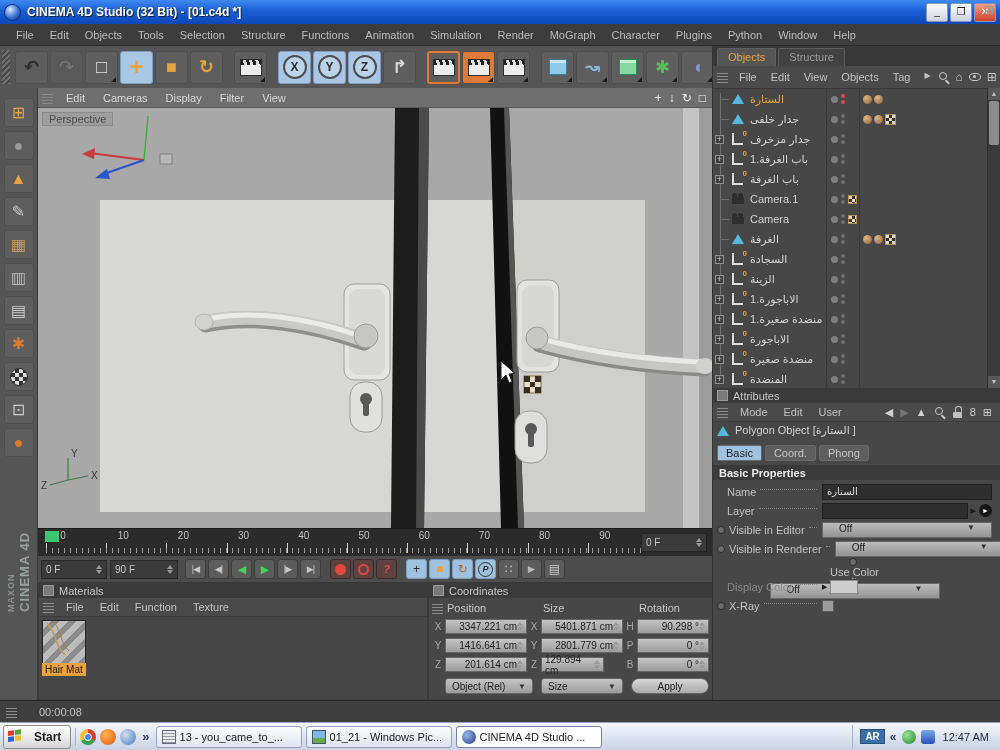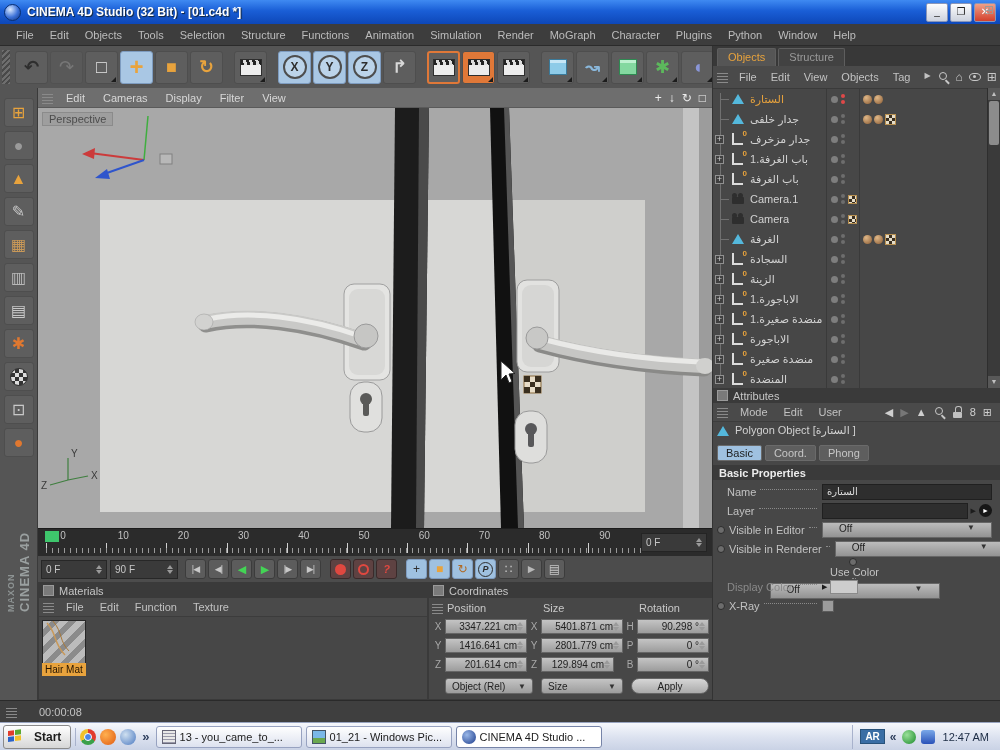--- a/index.html
+++ b/index.html
@@ -659,21 +659,21 @@
         </span>
         <span class="caxis" style="left: 4px; top: 76px;">Z</span>
         <span class="cfield" style="left: 16px; top: 74px; width: 82px;">
           <span>201.614 cm</span>
           <span class="spin">
             <b class="u"></b>
             <b class="d"></b>
           </span>
         </span>
         <span class="caxis" style="left: 100px; top: 76px;">Z</span>
-        <span class="cfield" style="left: 112px; top: 74px; width: 73px;">
+        <span class="cfield" style="left: 112px; top: 74px; width: 63px;">
           <span>129.894 cm</span>
           <span class="spin">
             <b class="u"></b>
             <b class="d"></b>
           </span>
         </span>
         <span class="caxis" style="left: 196px; top: 76px;">B</span>
         <span class="cfield" style="left: 208px; top: 74px; width: 72px;">
           <span>0 °</span>
           <span class="spin">

